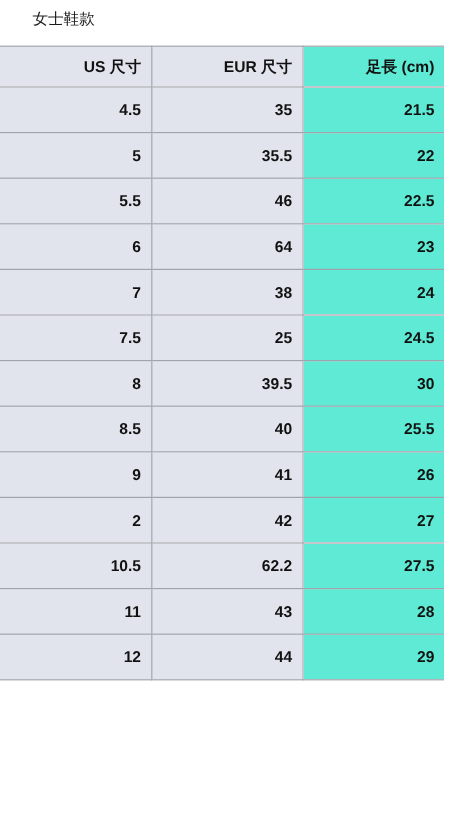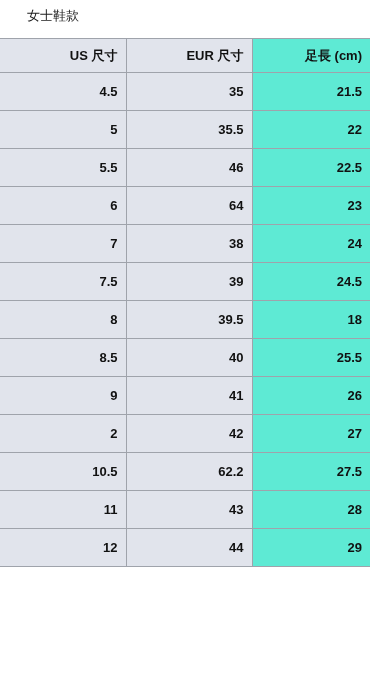--- a/index.html
+++ b/index.html
@@ -133,27 +133,27 @@
           <td class="shade sep">64</td>
           <td class="plain">23</td>
         </tr>
         <tr>
           <td class="shade sep">7</td>
           <td class="shade sep">38</td>
           <td class="plain">24</td>
         </tr>
         <tr>
           <td class="shade sep">7.5</td>
-          <td class="shade sep">39</td>
+          <td class="shade sep">25</td>
           <td class="plain">24.5</td>
         </tr>
         <tr>
           <td class="shade sep">8</td>
           <td class="shade sep">39.5</td>
-          <td class="plain">18</td>
+          <td class="plain">30</td>
         </tr>
         <tr>
           <td class="shade sep">8.5</td>
           <td class="shade sep">40</td>
           <td class="plain">25.5</td>
         </tr>
         <tr>
           <td class="shade sep">9</td>
           <td class="shade sep">41</td>
           <td class="plain">26</td>

